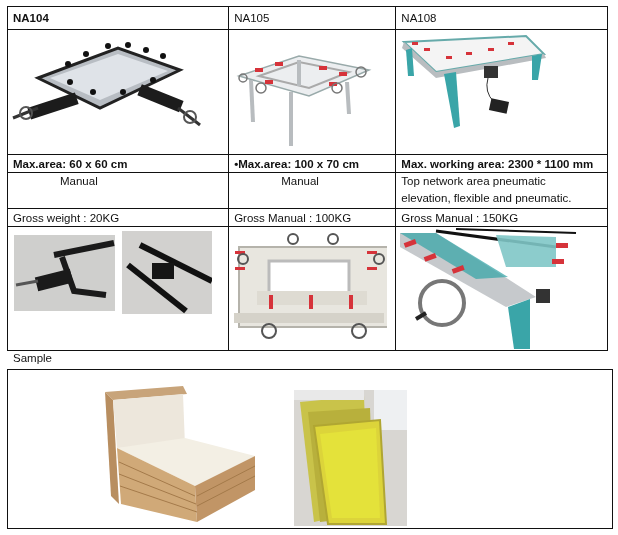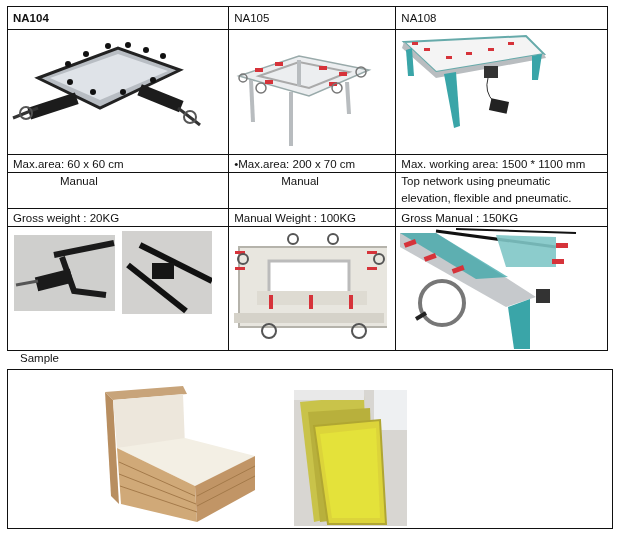--- a/index.html
+++ b/index.html
@@ -5,28 +5,28 @@
   html, body { margin: 0; padding: 0; background: #ffffff; }
   body { width: 618px; height: 535px; position: relative; overflow: hidden;
          font-family: "Liberation Sans", sans-serif; color: #111; }
   .spec-table { position: absolute; left: 7px; top: 6px; width: 601px;
                 border-collapse: collapse; table-layout: fixed; }
   .spec-table td { border: 1.5px solid #111; padding: 0 5px; font-size: 11.5px;
                    vertical-align: top; overflow: hidden; }
   .c1 { width: 209px; } .c2 { width: 158px; } .c3 { width: 200px; }
   .row-head td { height: 22px; vertical-align: middle; }
   .row-img td { height: 124px; padding: 0; position: relative; }
-  .row-area td { height: 17px; vertical-align: middle; }
+  .row-area td { height: 17px; vertical-align: middle; font-weight: bold; }
   .row-mode td { height: 35px; line-height: 17px; }
   .row-weight td { height: 17px; vertical-align: middle; margin-left: 16px; }
   .row-photos td { height: 123px; padding: 0; position: relative; }
   .bold { font-weight: bold; font-size: 13px; }
   .center-ish { padding-left: 26px; }
   .center-108 { padding-left: 54px; }
-  .sample-label { position: absolute; left: 20px; top: 352px; font-size: 11.5px; }
+  .sample-label { position: absolute; left: 13px; top: 352px; font-size: 11.5px; }
   .sample-box { position: absolute; left: 7px; top: 369px; width: 604px; height: 158px;
                 border: 1.5px solid #111; }
   
   .pic { position: absolute; }
 </style>
 </head>
 <body>
 
 <table class="spec-table">
   <colgroup>
@@ -109,34 +109,34 @@
               <rect x="112" y="12" width="6" height="3"></rect>
         </g>
         <rect x="88" y="36" width="14" height="12" fill="#333"></rect>
         <path d="M92 48 Q88 62 98 72" stroke="#333" fill="none" stroke-width="1"></path>
         <rect x="94" y="70" width="18" height="12" fill="#222" transform="rotate(12 103 76)"></rect>
       </svg>
     </td>
   </tr>
   <tr class="row-area">
     <td class="center-ish">Max.area: 60 x 60 cm</td>
-    <td>•Max.area: 200 x 70 cm</td>
-    <td>Max. working area: 1500 * 1100 mm</td>
+    <td>•Max.area: 100 x 70 cm</td>
+    <td>Max. working area: 2300 * 1100 mm</td>
   </tr>
   <tr class="row-mode">
     <td style="padding-left:52px">Manual</td>
     <td style="padding-left:52px">Manual</td>
     <td>
-      <div>Top network using pneumatic</div>
+      <div>Top network area pneumatic</div>
       <div>elevation, flexible and pneumatic.</div>
     </td>
   </tr>
   <tr class="row-weight">
     <td>Gross weight : 20KG</td>
-    <td>Manual Weight : 100KG</td>
+    <td>Gross Manual : 100KG</td>
     <td>Gross Manual : 150KG</td>
   </tr>
   <tr class="row-photos">
     <td>
       <svg width="101" height="76" viewBox="0 0 101 76" class="pic" style="left:6px;top:8px">
         <rect width="101" height="76" fill="#cfcfcd"></rect>
         <path d="M40 20 L100 8 M48 22 L60 56 L92 60" stroke="#1a1a1a" stroke-width="6" fill="none"></path>
         <rect x="22" y="38" width="36" height="14" fill="#1a1a1a" transform="rotate(-14 40 45)"></rect>
         <line x1="2" y1="50" x2="24" y2="46" stroke="#555" stroke-width="3"></line>
       </svg>

